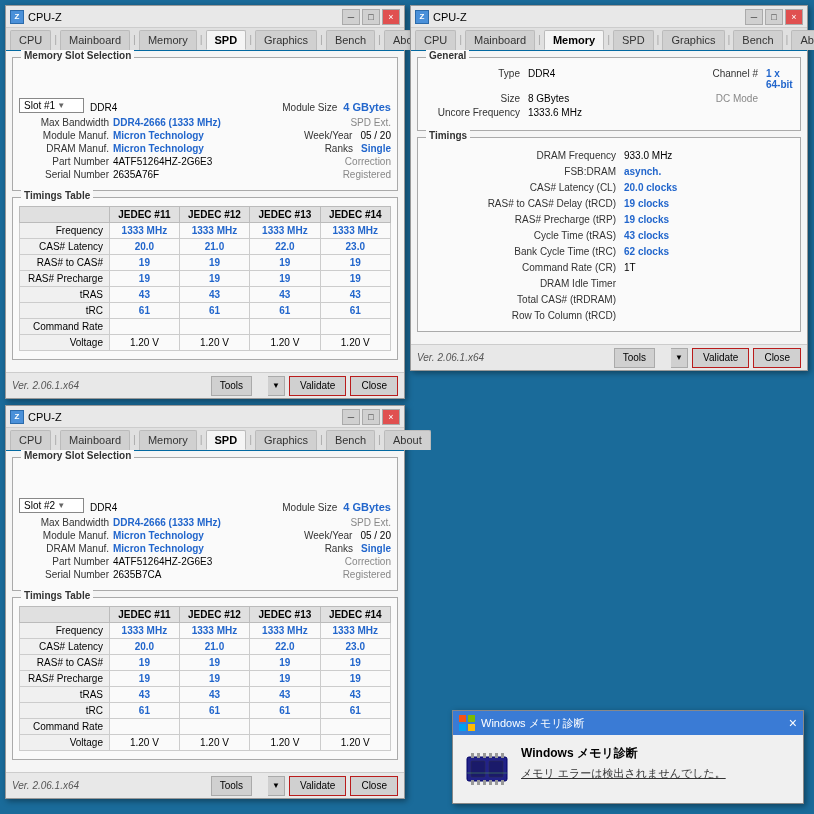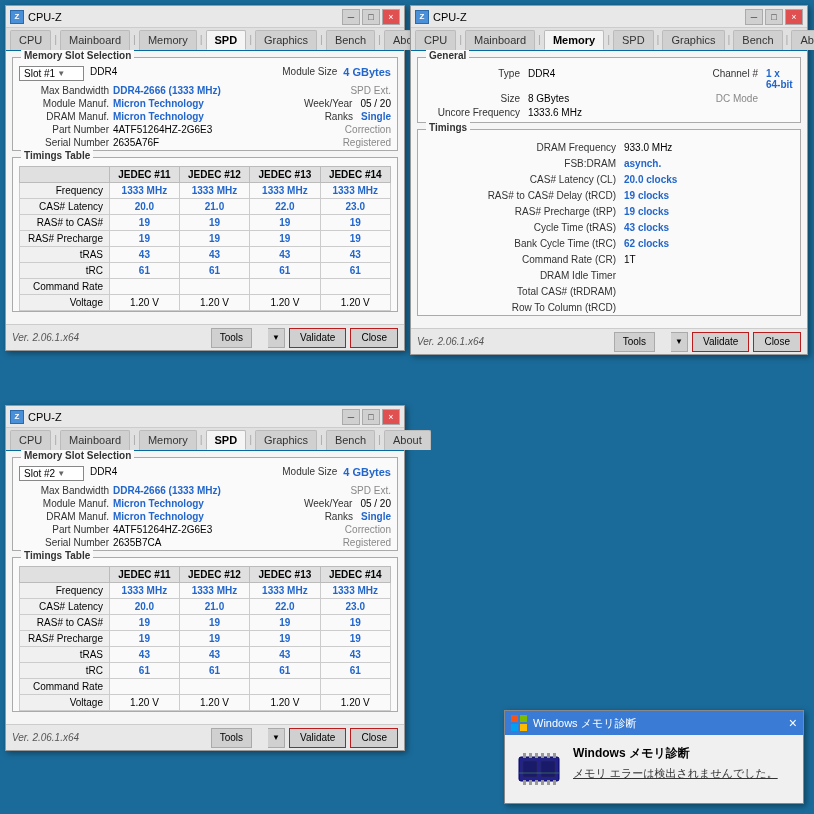--- a/index.html
+++ b/index.html
@@ -112,21 +112,21 @@
     
     .content {
       padding: 6px;
       background: #f5f5f5;
     }
 
     
     .section-box {
       border: 1px solid #aaa;
       margin-bottom: 6px;
-      padding: 0 6px;
+      padding: 8px 6px;
       background: #fafafa;
       position: relative;
     }
 
     .section-label {
       position: absolute;
       top: -8px;
       left: 8px;
       background: #fafafa;
       padding: 0 3px;
@@ -156,23 +156,24 @@
     }
 
     .form-value.blue {
       color: #2266cc;
       font-weight: bold;
     }
 
     
     .slot-selector {
       display: flex;
-      align-items: flex-start;
+      align-items: flex-end;
       gap: 6px;
       margin-bottom: 4px;
+      margin-top: 32px;
     }
 
     .slot-dropdown {
       background: white;
       border: 1px solid #888;
       padding: 1px 4px;
       font-size: 10px;
       display: flex;
       align-items: center;
       gap: 2px;
@@ -302,21 +303,21 @@
       color: #2266cc;
       font-weight: bold;
     }
 
     
     .notification {
       position: absolute;
       background: #f0f0f0;
       border: 1px solid #888;
       box-shadow: 2px 2px 6px rgba(0,0,0,0.4);
-      width: 300px;
+      width: 352px;
     }
 
     .notif-title-bar {
       display: flex;
       align-items: center;
       justify-content: space-between;
       background: #3a7bd5;
       padding: 3px 6px;
       height: 24px;
     }

